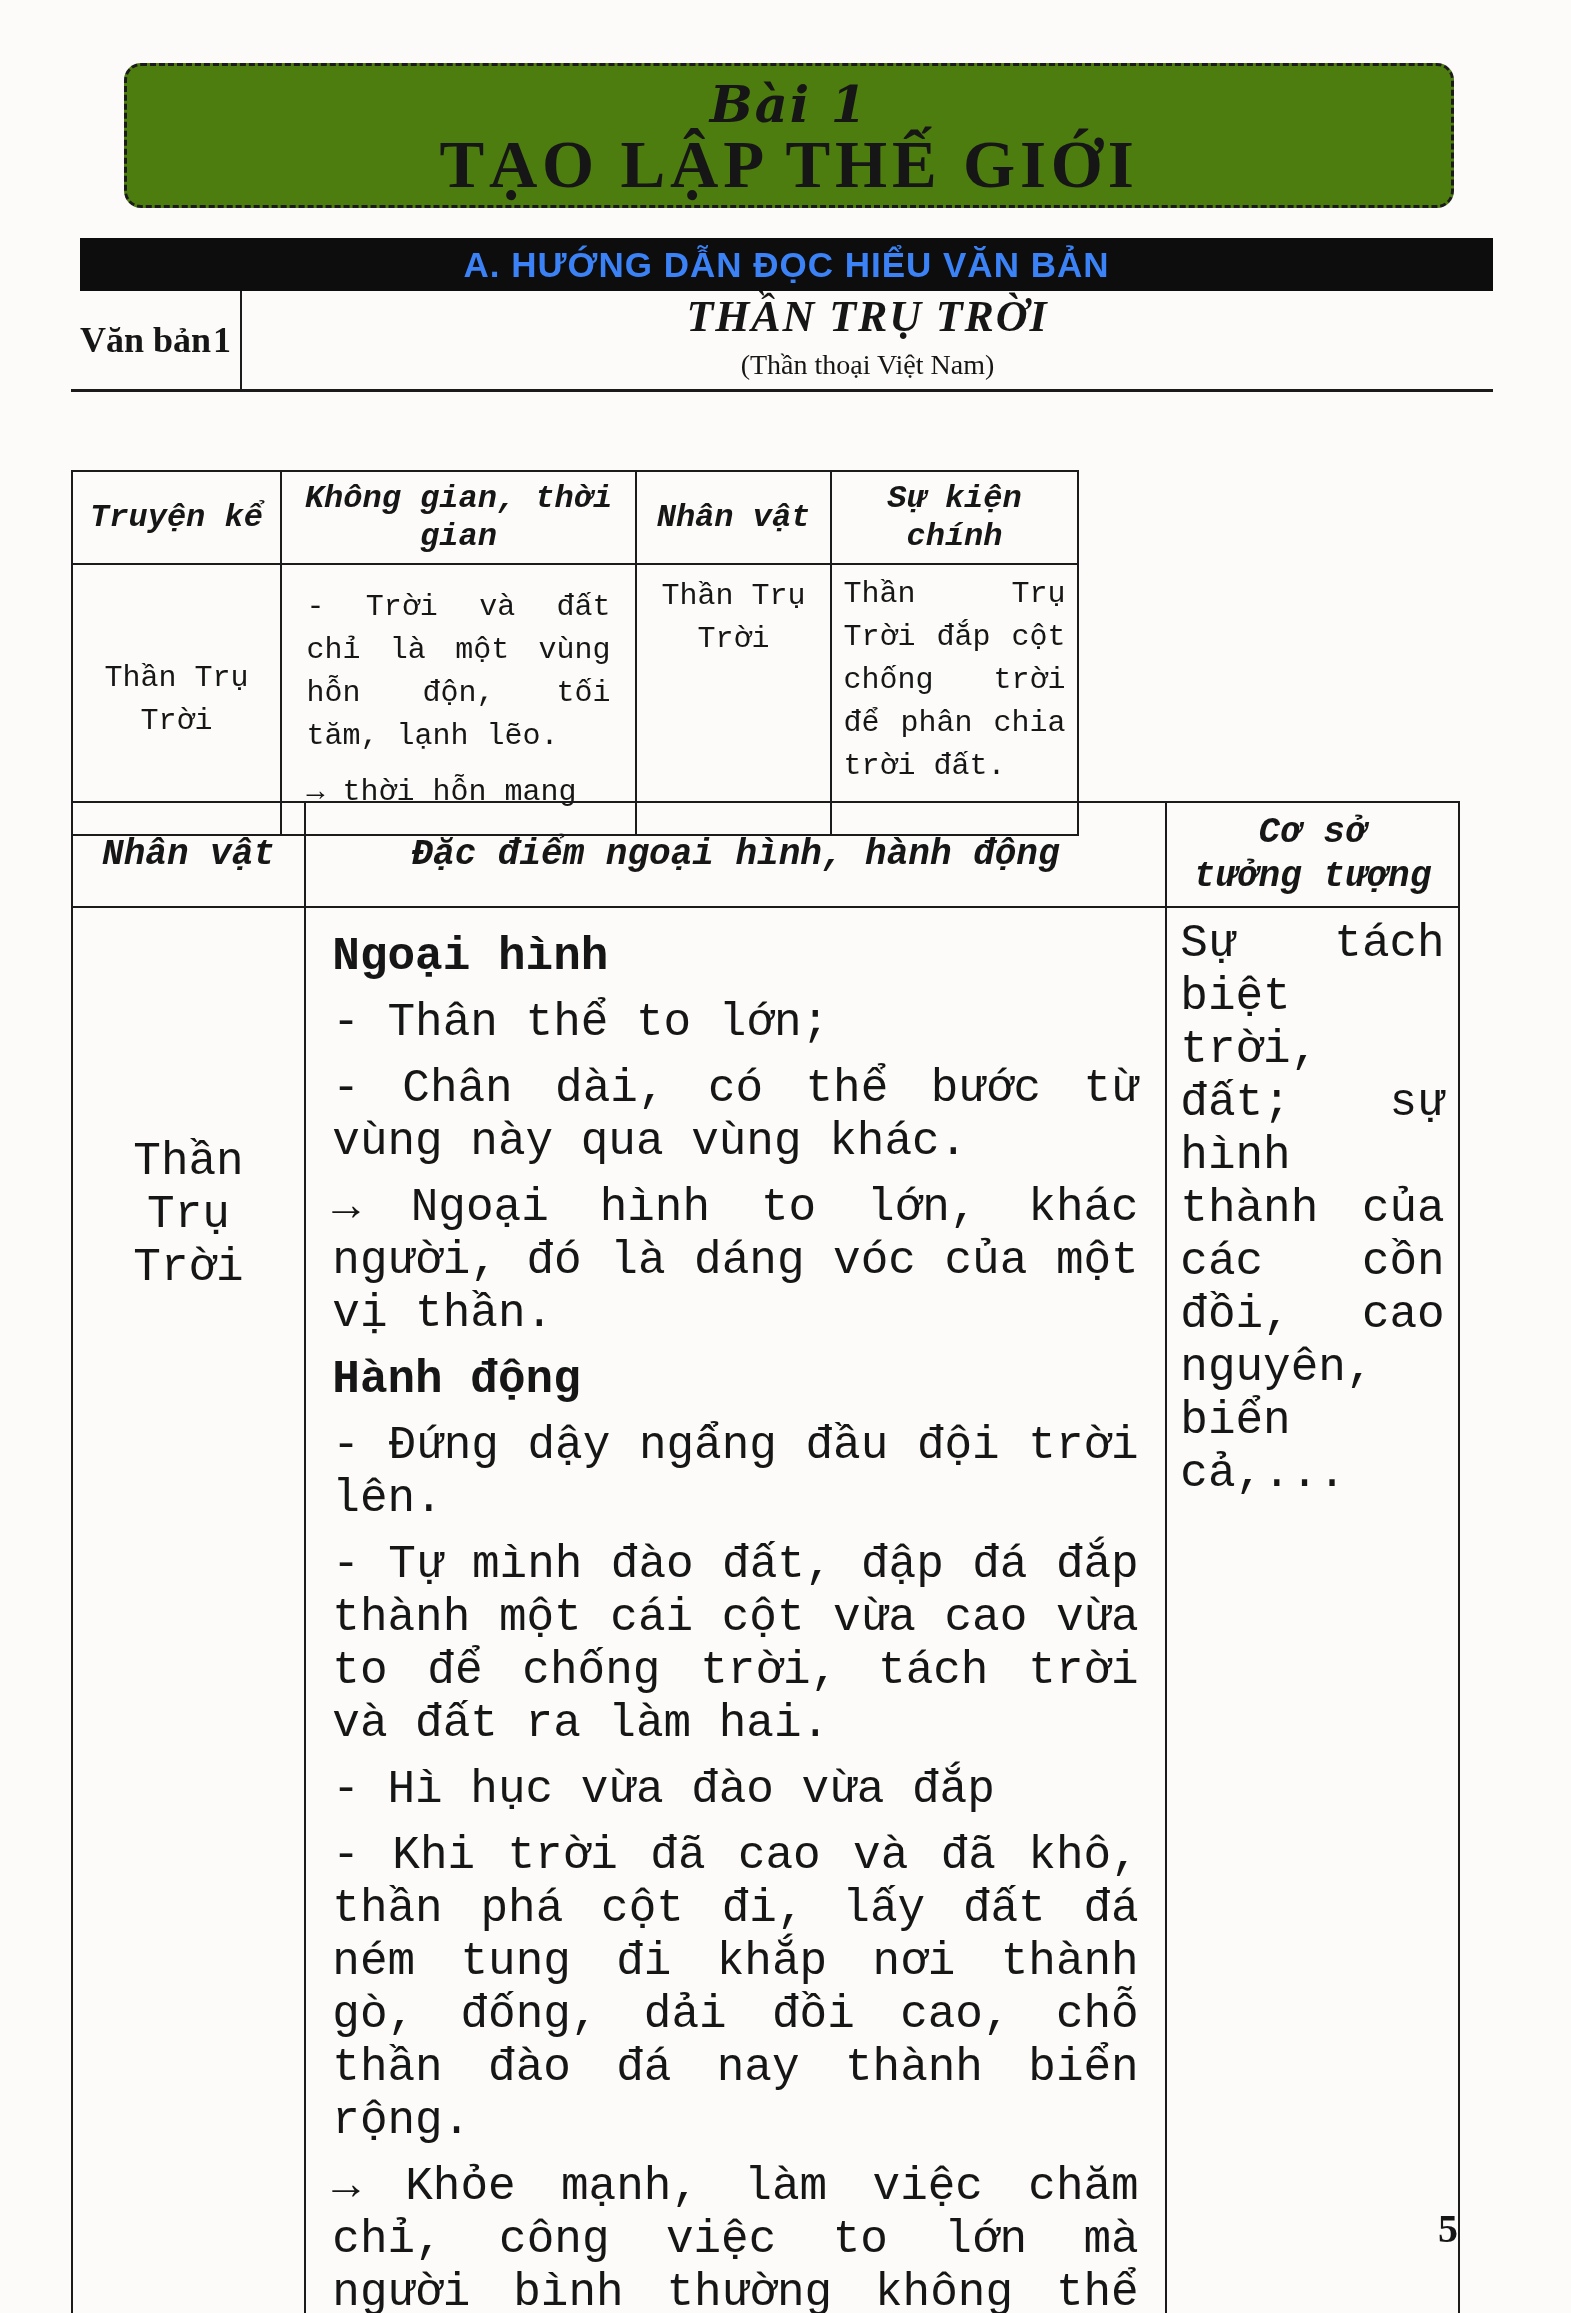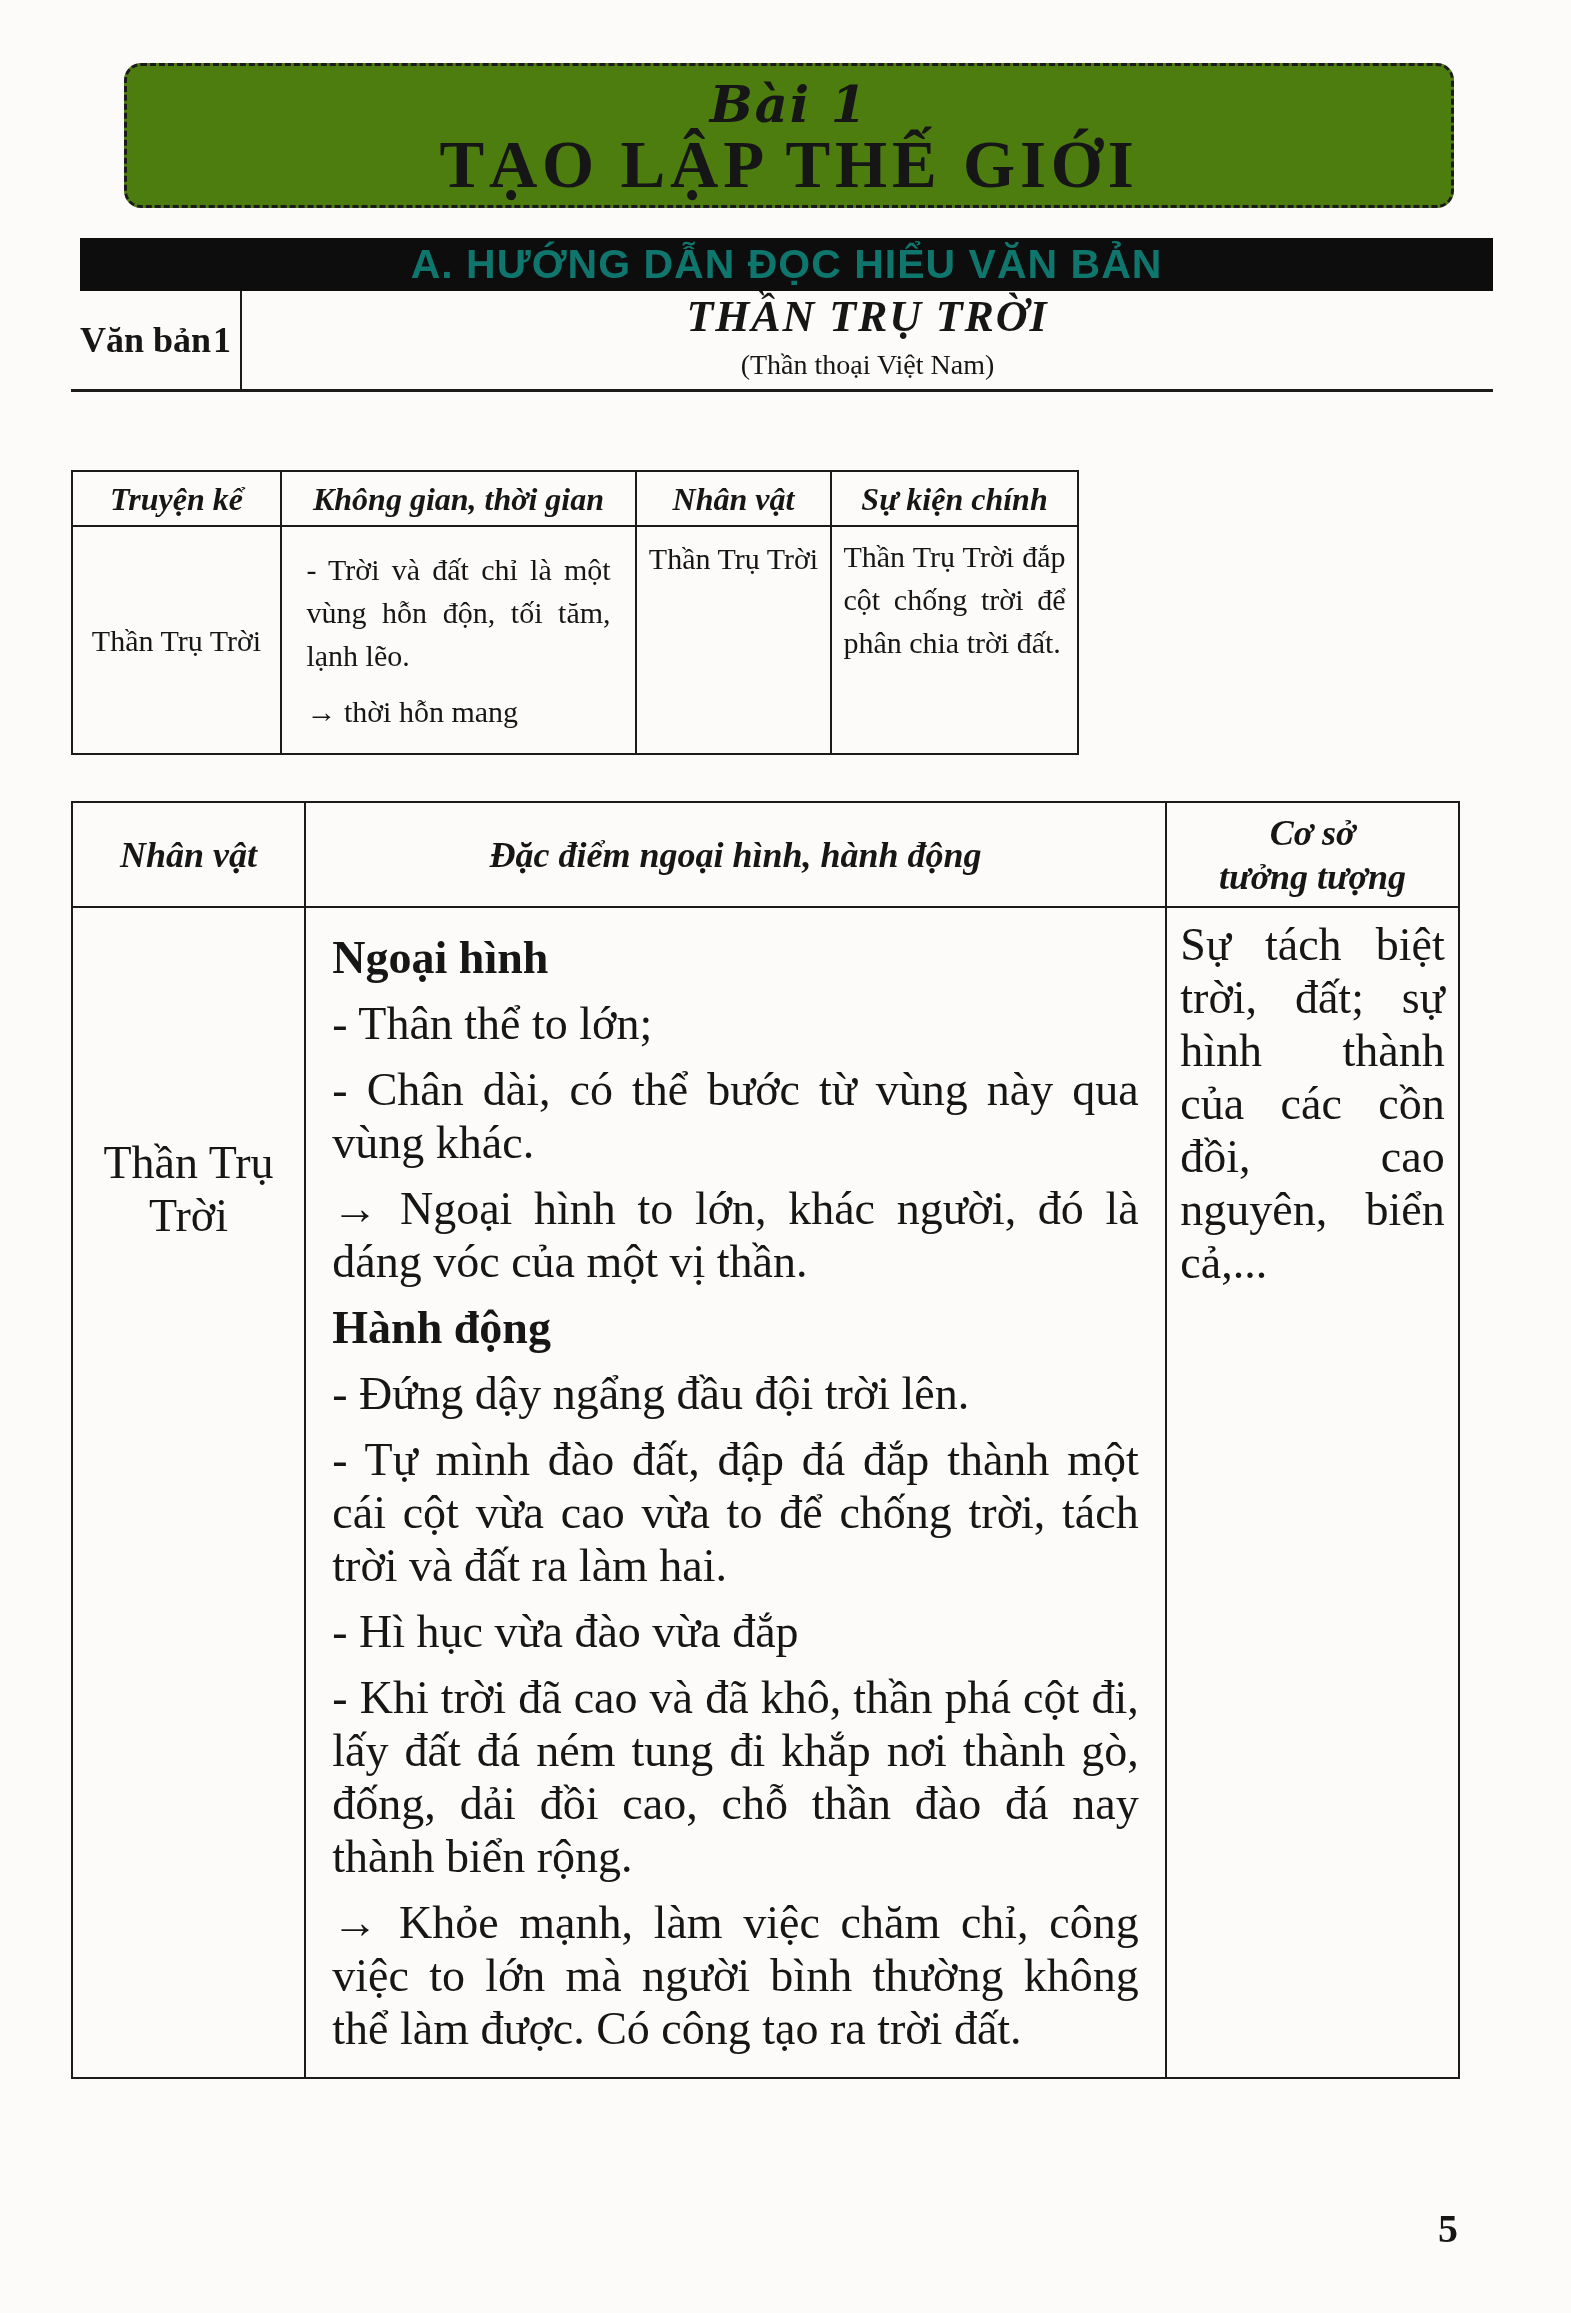--- a/index.html
+++ b/index.html
@@ -28,24 +28,24 @@
     font-style:italic;font-weight:bold;font-size:51px;line-height:55px;
     letter-spacing:1.9px;
   }
   .lesson-title{
     font-weight:bold;font-size:67px;line-height:59px;letter-spacing:4.8px;
   }
 
   
   .banner{
     position:absolute;left:80px;top:238px;width:1413px;height:53px;
-    background:#0d0d0d;color:#0f766e;
+    background:#0d0d0d;color:#3b82f6;
     display:flex;align-items:center;justify-content:center;
     font-family:"Liberation Sans", sans-serif;
-    font-weight:bold;font-size:41px;letter-spacing:1px;
+    font-weight:bold;font-size:35px;letter-spacing:1px;
   }
 
   
   .doc-row{
     position:absolute;left:71px;top:291px;width:1422px;height:101px;
     display:flex;border-bottom:3.8px solid #1b1b1b;box-sizing:border-box;
   }
   .doc-cell{
     width:171px;box-sizing:border-box;
     border-right:2.9px solid #1b1b1b;
@@ -63,21 +63,21 @@
 
   
   .q-heading{
     position:absolute;left:82px;
     font-weight:bold;font-size:36px;line-height:42px;white-space:nowrap;
   }
   .q1{top:422px;}
   .q2{top:761px;}
 
   
-  table{border-collapse:collapse;table-layout:fixed;position:absolute;background:transparent;}
+  table{border-collapse:collapse;table-layout:fixed;position:absolute;background:transparent;font-family:Liberation Mono, monospace;}
   th,td{border:2.9px solid #1b1b1b;box-sizing:border-box;}
   th{
     font-weight:bold;font-style:italic;text-align:center;vertical-align:middle;
     padding:7.6px 5.7px;
   }
   td{vertical-align:top;}
   td p{margin:13px;}
 
   
   .t1{left:71px;top:470px;width:1006px;}

